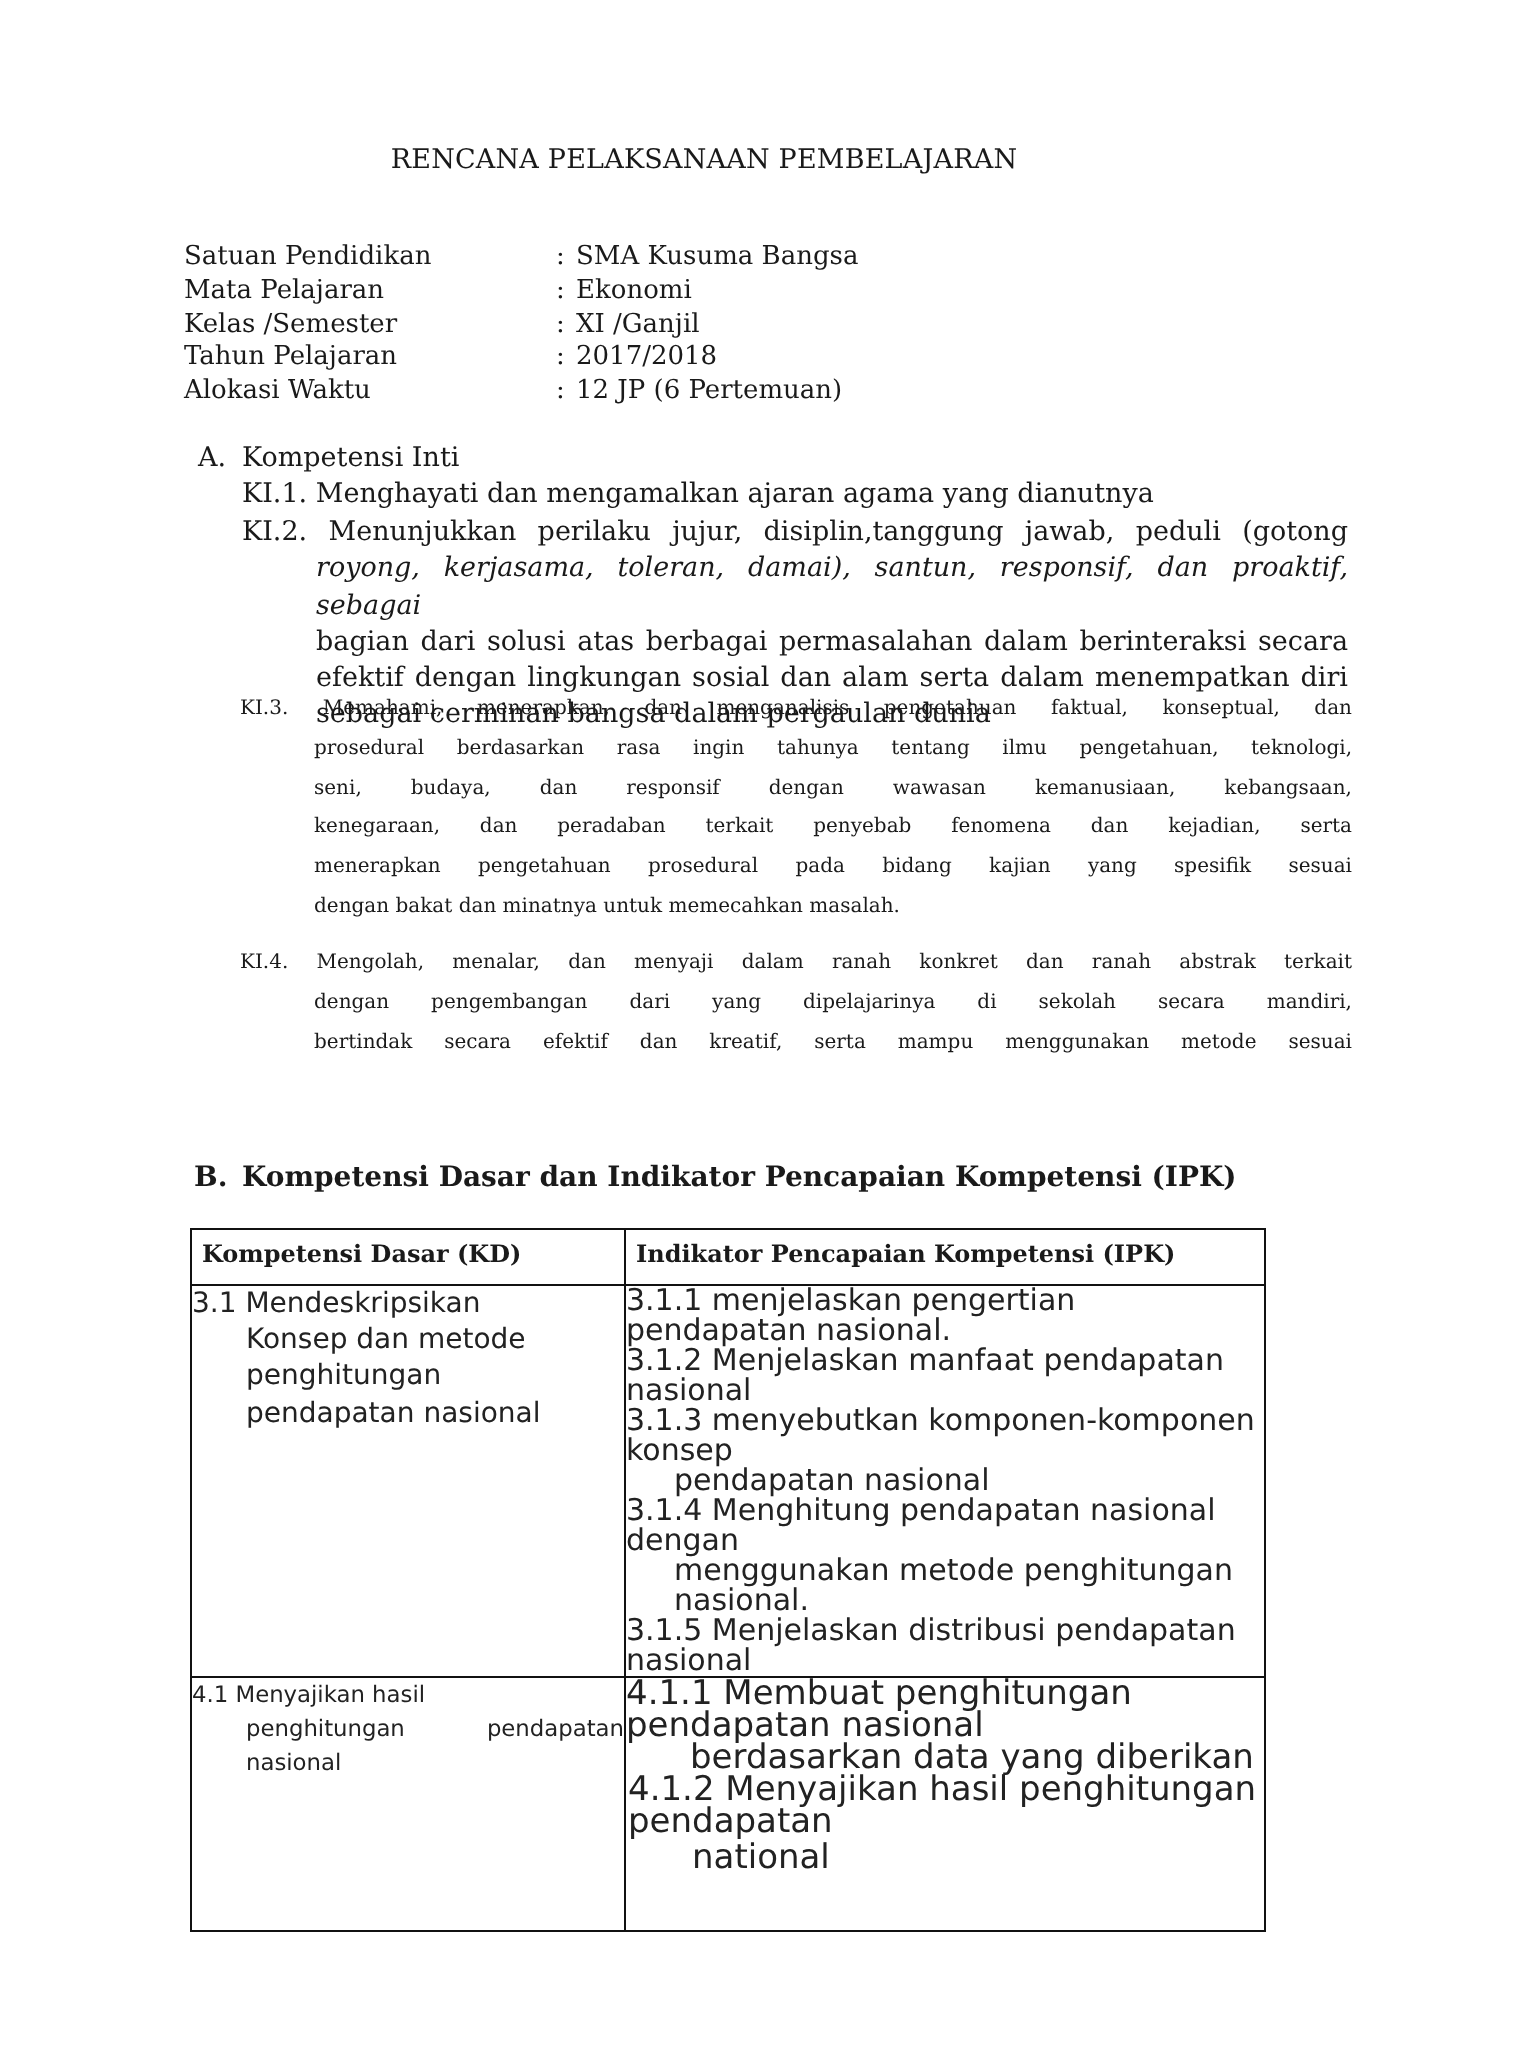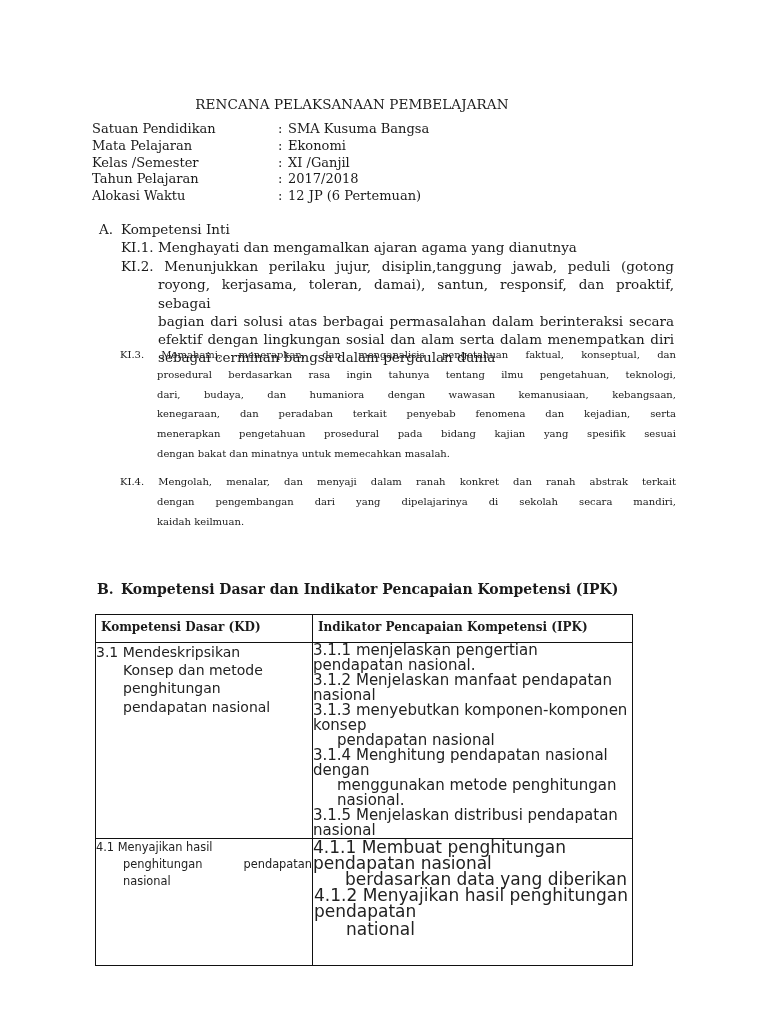--- a/index.html
+++ b/index.html
@@ -4,21 +4,21 @@
   <style>
     html, body { margin: 0; padding: 0; background: #ffffff; }
     body {
       width: 768px; height: 1024px; position: relative; overflow: hidden;
       font-family: "DejaVu Serif", "Liberation Serif", serif;
       color: #1a1a1a;
     }
     .page { position: absolute; left: 0; top: 0; width: 768px; height: 1024px; }
 
     .doc-title {
-      position: absolute; top: 96px; left: 0; width: 704px;
+      position: absolute; top: 72px; left: 0; width: 704px;
       text-align: center; font-size: 13.5px; letter-spacing: 0.1px;
     }
 
     .meta { position: absolute; left: 92px; top: 121px; font-size: 13px; line-height: 16.8px; }
     .meta-row { display: flex; height: 16.8px; }
     .meta-label { width: 186px; }
     .meta-colon { width: 10px; }
     .meta-value { white-space: nowrap; }
 
     .section-a-heading { position: absolute; left: 99px; top: 221px; font-size: 13.5px; }
@@ -124,39 +124,39 @@
     <span class="letter">A.</span><span>Kompetensi Inti</span>
   </div>
 
   <div class="ki ki1">
     <span>KI.1.</span>
     <span>Menghayati dan mengamalkan ajaran agama yang dianutnya</span>
   </div>
 
   <div class="ki ki2">
     <span class="first"><span>KI.2.</span> <span>Menunjukkan perilaku jujur, disiplin,tanggung jawab, peduli (gotong</span></span>
-    <span class="cont" style="text-align-last: justify;">royong, kerjasama, toleran, damai), santun, responsif, dan proaktif, sebagai</span>
+    <span class="cont" style="text-align-last: justify; font-style: italic;">royong, kerjasama, toleran, damai), santun, responsif, dan proaktif, sebagai</span>
     <span class="cont" style="text-align-last: justify;">bagian dari solusi atas berbagai permasalahan dalam berinteraksi secara</span>
     <span class="cont" style="text-align-last: justify;">efektif dengan lingkungan sosial dan alam serta dalam menempatkan diri</span>
     <span class="cont-last">sebagai cerminan bangsa dalam pergaulan dunia</span>
   </div>
 
   <div class="ki-small ki3">
     <span class="first"><span>KI.3.</span> <span>Memahami, menerapkan, dan menganalisis pengetahuan faktual, konseptual, dan</span></span>
     <span class="cont">prosedural berdasarkan rasa ingin tahunya tentang ilmu pengetahuan, teknologi,</span>
-    <span class="cont">dari, budaya, dan humaniora dengan wawasan kemanusiaan, kebangsaan,</span>
+    <span class="cont">seni, budaya, dan responsif dengan wawasan kemanusiaan, kebangsaan,</span>
     <span class="cont">kenegaraan, dan peradaban terkait penyebab fenomena dan kejadian, serta</span>
     <span class="cont">menerapkan pengetahuan prosedural pada bidang kajian yang spesifik sesuai</span>
     <span class="cont-last">dengan bakat dan minatnya untuk memecahkan masalah.</span>
   </div>
 
   <div class="ki-small ki4">
     <span class="first"><span>KI.4.</span> <span>Mengolah, menalar, dan menyaji dalam ranah konkret dan ranah abstrak terkait</span></span>
     <span class="cont">dengan pengembangan dari yang dipelajarinya di sekolah secara mandiri,</span>
-    <span class="cont-last">kaidah keilmuan.</span>
+    <span class="cont">bertindak secara efektif dan kreatif, serta mampu menggunakan metode sesuai</span>
   </div>
 
   <div class="section-b-heading">
     <span class="letter">B.</span><span>Kompetensi Dasar dan Indikator Pencapaian Kompetensi (IPK)</span>
   </div>
 
   <table class="kd-table">
     <thead>
       <tr>
         <th class="col-kd">Kompetensi Dasar (KD)</th>

